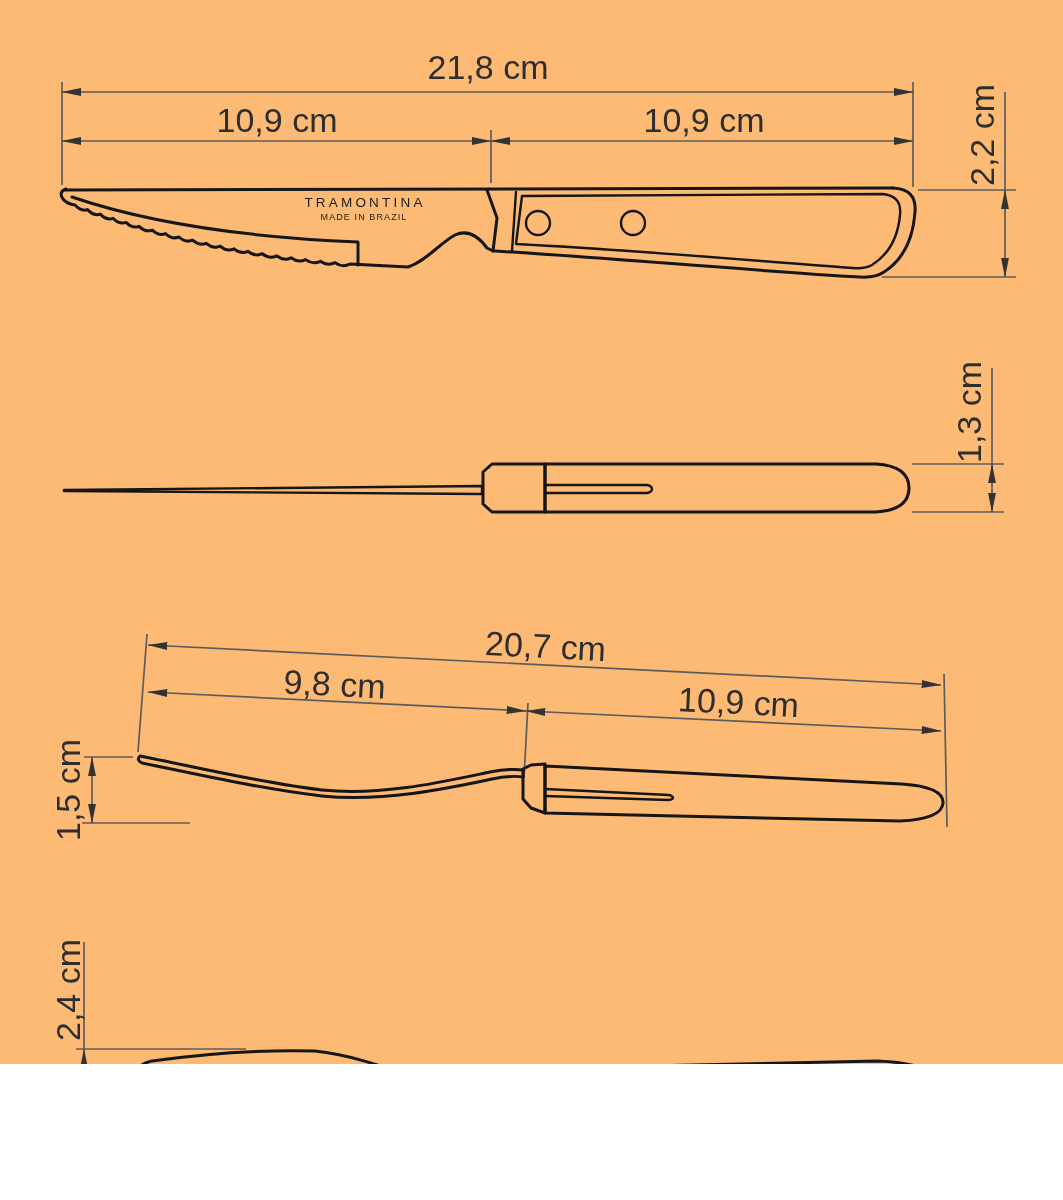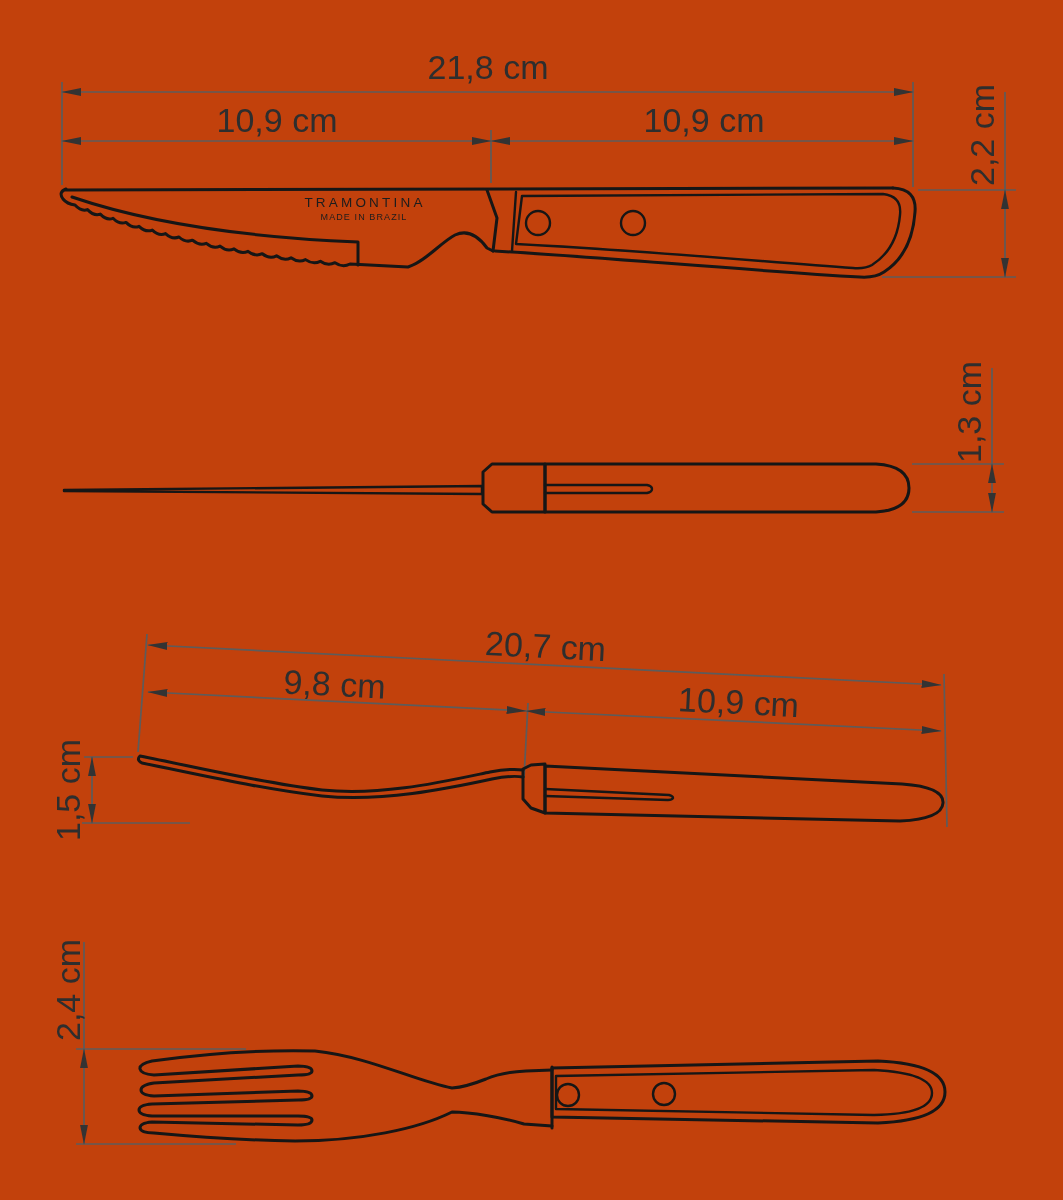--- a/index.html
+++ b/index.html
@@ -1,16 +1,16 @@
 <!DOCTYPE html>
 <html><head>
 <meta charset="utf-8">
 <style>
   html,body{margin:0;padding:0;background:#ffffff;}
-  .sheet{width:1063px;height:1200px;background:#c2410c;position:relative;overflow:hidden;
+  .sheet{width:1063px;height:1064px;background:#fdba74;position:relative;overflow:hidden;
          font-family:"Liberation Sans",sans-serif;text-align:right;}
   svg{display:block}
   .obj{fill:none;stroke:#161616;stroke-width:3;stroke-linecap:round;stroke-linejoin:round;}
   .obj-thin{fill:none;stroke:#161616;stroke-width:2.4;stroke-linecap:round;stroke-linejoin:round;}
   .dim{fill:none;stroke:#5c5c5c;stroke-width:1.7;}
   .dim-lbl{fill:#2e2e2e;font-size:34px;letter-spacing:0px;}
   .brand{fill:#1d1d1d;font-size:13.5px;letter-spacing:3.2px;}
   .origin{fill:#1d1d1d;font-size:9px;letter-spacing:1.1px;}
   text{font-family:"Liberation Sans",sans-serif;}
 </style>

